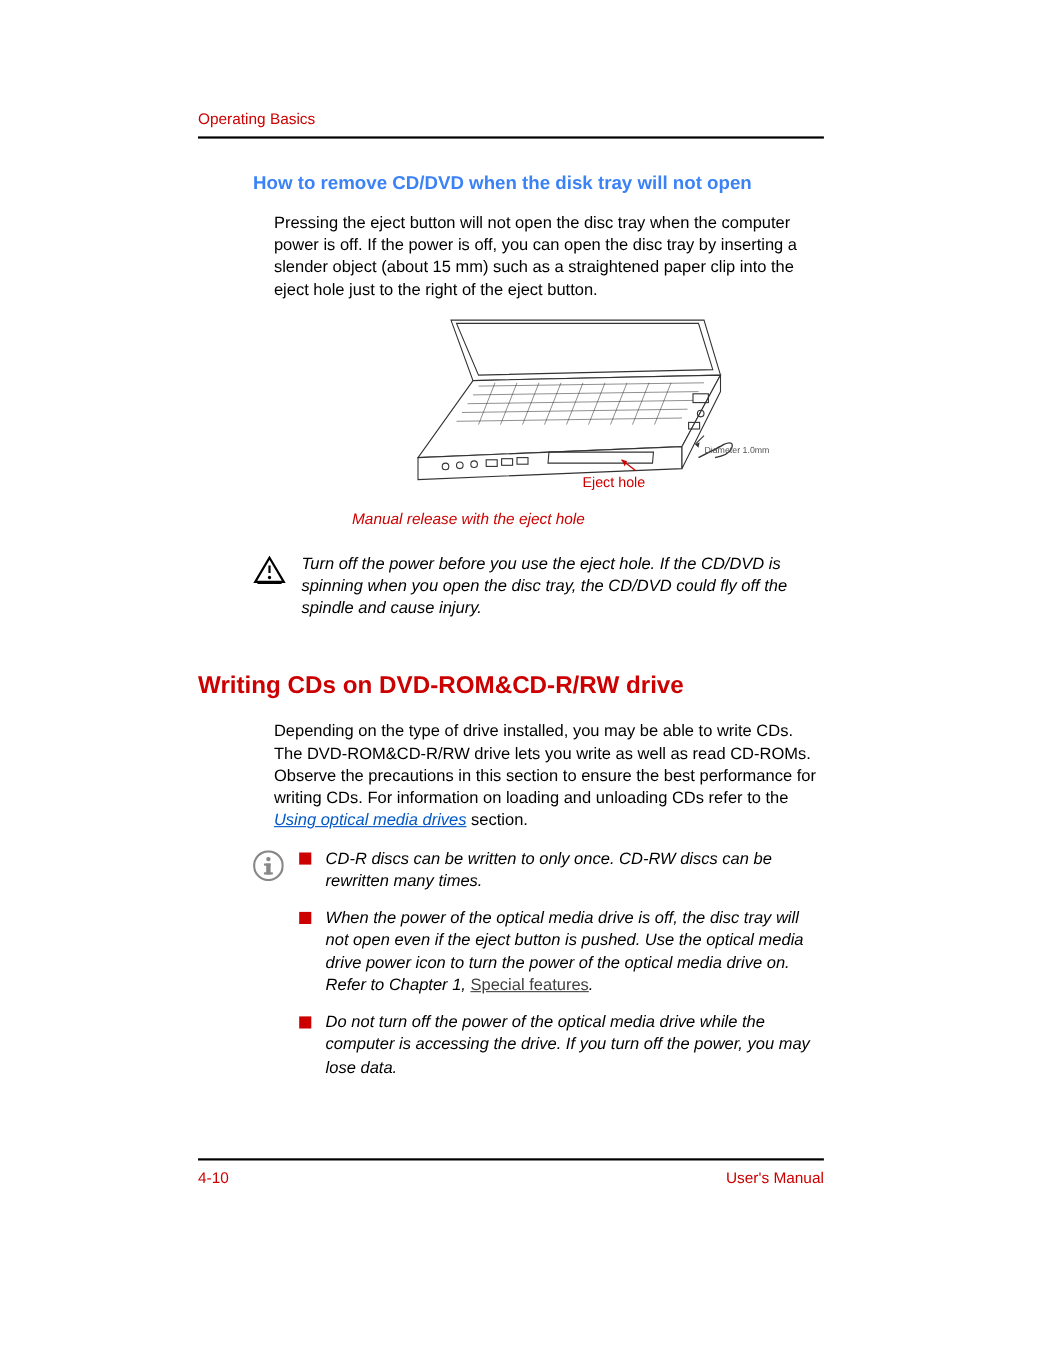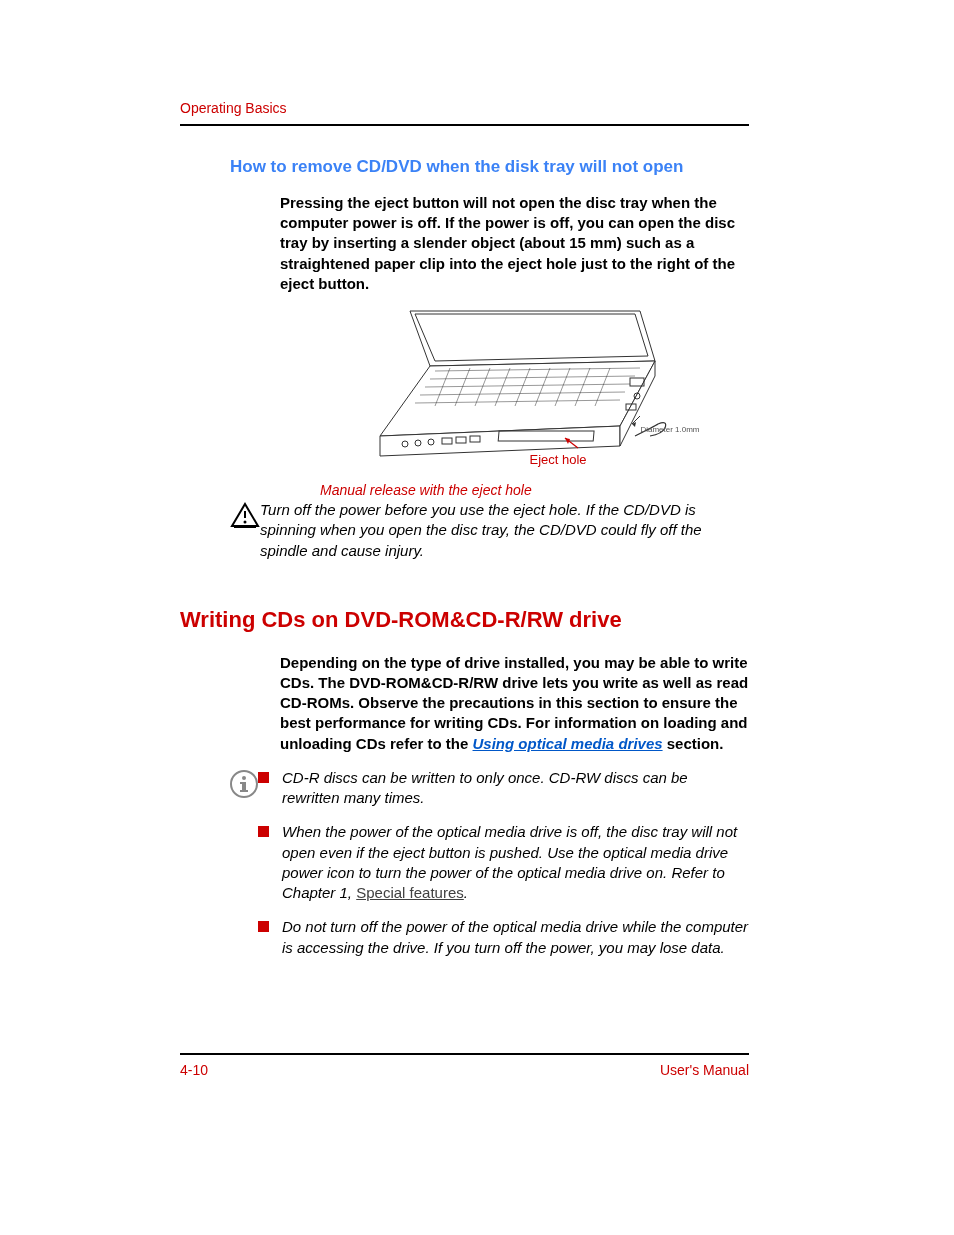--- a/index.html
+++ b/index.html
@@ -27,22 +27,21 @@
     margin-bottom: 30px;
   }
   .h2 {
     color: #3b82f6;
     font-weight: bold;
     font-size: 17px;
     margin-left: 50px;
     margin-bottom: 14px;
   }
   .body-indent {
-    margin-left: 100px;
-    font-weight: bold;
+    margin-left: 69px;
   }
   .para {
     margin-bottom: 12px;
   }
   .figure {
     margin-left: 100px;
     margin-top: 8px;
     text-align: center;
   }
   .fig-img {
@@ -70,21 +69,23 @@
     color: #cc0000;
     font-style: italic;
     font-size: 14px;
     margin-top: 10px;
     text-align: left;
     margin-left: 40px;
   }
   .callout {
     display: flex;
     align-items: flex-start;
+    margin-top: 22px;
     margin-left: 50px;
+    gap: 14px;
   }
   .callout-icon {
     flex: 0 0 28px;
     margin-top: 2px;
   }
   .callout-text {
     font-style: italic;
     font-size: 15px;
   }
   .h1 {
@@ -101,20 +102,21 @@
   }
   .link-plain {
     color: #404040;
     font-style: normal;
   }
   .info-block {
     display: flex;
     align-items: flex-start;
     margin-top: 14px;
     margin-left: 50px;
+    gap: 14px;
   }
   .info-icon {
     flex: 0 0 28px;
     margin-top: 2px;
   }
   .notes-list {
     list-style: none;
     padding: 0;
   }
   .notes-list li {

